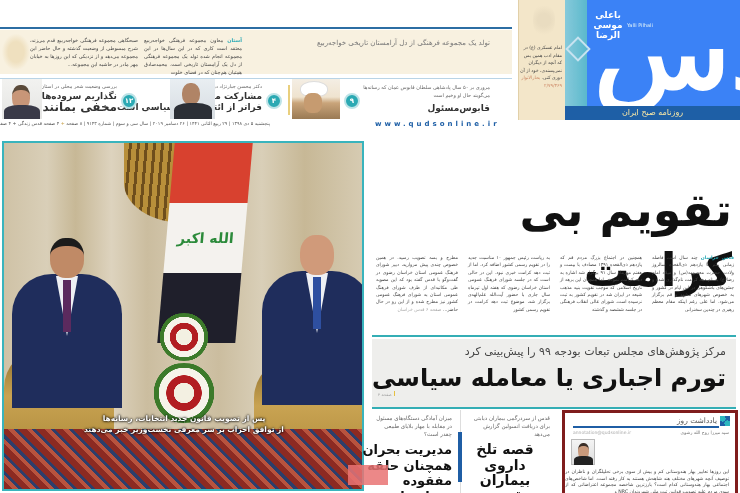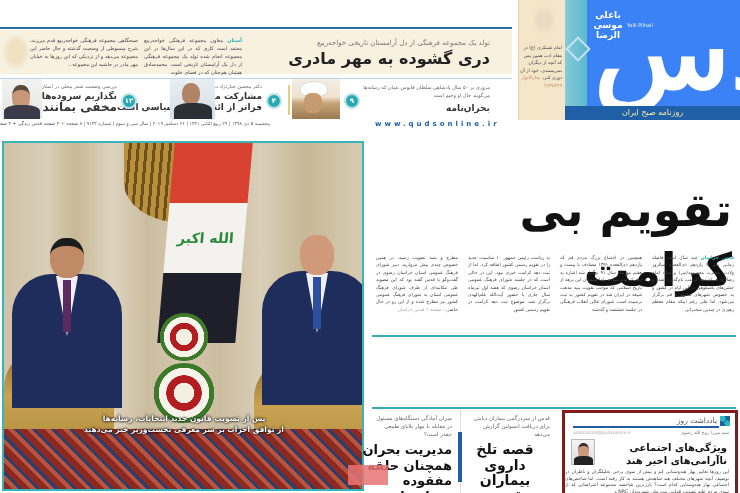--- a/index.html
+++ b/index.html
@@ -125,30 +125,29 @@
     <div class="qtext">
       <span>امام عسکری (ع) در مقام ادب همین بس که آنچه از دیگران نمی‌پسندی، خود از آن دوری کنی.</span>
       <span class="qref">بحارالانوار ۲/۷۹/۳۶۹</span>
     </div>
   </div>
 
   <div class="toprule"></div>
   <div class="topbox">
     <div class="diamond"></div>
     <div class="t1">تولد یک مجموعه فرهنگی از دل آرامستان تاریخی خواجه‌ربیع</div>
-    <div class="h1">دری گشوده به مهر مادری</div>
     <div class="p1"><span class="tag">آستان</span> <span>معاون مجموعه فرهنگی خواجه‌ربیع معتقد است کاری که در این سال‌ها در این مجموعه انجام شده تولد یک مجموعه فرهنگی از دل یک آرامستان تاریخی است. محمدصادق همتیان هم‌چنان که در فضای خلوت</span></div>
     <div class="p2">صبحگاهی مجموعه فرهنگی خواجه‌ربیع قدم می‌زند، شرح مبسوطی از وضعیت گذشته و حال حاضر این مجموعه می‌دهد و از نزدیکی که این روزها به خیابان مهر مادر در حاشیه این مجموعه...</div>
   </div>
 
   <div class="teasers">
     <div class="teaser" style="right:20px;width:160px">
       <div class="badge" style="right:132px;top:14px">۹</div>
       <div class="kick" style="right:2px;width:128px;white-space:normal;line-height:8px">مروری بر ۵۰ سال پادشاهی سلطان قابوس عمان که رسانه‌ها می‌گویند حال او وخیم است</div>
-      <div class="head" style="right:2px;top:24px">بحران‌نامه</div>
+      <div class="head" style="right:2px;top:24px">قابوس‌مسئول</div>
     </div>
     <div class="photo ph-sultan" style="left:292px;width:48px"></div>
     <div class="vsep" style="left:288px"></div>
 
     <div class="teaser" style="right:230px;width:120px">
       <div class="badge" style="right:0;top:14px">۴</div>
       <div class="kick" style="right:20px">دکتر محسن جبارنژاد در گفت‌وگو با قدس:</div>
       <div class="head" style="right:20px;top:12px">مشارکت مردمی</div>
       <div class="head" style="right:20px;top:23px">فراتر از ائتلاف‌های سیاسی است</div>
     </div>
@@ -206,37 +205,41 @@
   <div class="lead-head">تقویم بی کرامت</div>
 
   <div class="leadcols">
     <div class="col" style="right:0"><span class="tag">قدس خراسان</span> <span>چند سال است فاصله زمانی یکم تا یازدهم ذی‌القعده سالروز ولادت حضرت معصومه(س) و میلاد امام رضا(ع) به نام دهه کرامت نام‌گذاری شده و جشن‌های باشکوهی در این ایام در کشور و به خصوص شهرهای مشهد و قم برگزار می‌شود. اما علی رغم اینکه مقام معظم رهبری در چندین سخنرانی</span></div>
     <div class="col" style="right:92px">همچنین در اجتماع بزرگ مردم قم که یازدهم ذی‌القعده ۱۳۹۱ مصادف با بیست و هفتم مهرماه سال ۹۱ برگزار شد اشاره به دهه کرامت نمودند. اما همچنان این برهه از تاریخ اسلامی که موجب تقویت بنیه مذهب شیعه در ایران شد در تقویم کشور به ثبت نرسیده است. شورای عالی انقلاب فرهنگی در جلسه ششصد و گذشته</div>
     <div class="col" style="right:184px">به ریاست رئیس جمهور ۱۰ مناسبت جدید را در تقویم رسمی کشور اضافه کرد. اما از ثبت دهه کرامت خبری نبود. این در حالی است که در جلسه شورای فرهنگ عمومی استان خراسان رضوی که هفته اول تیرماه سال جاری با حضور آیت‌الله علم‌الهدی برگزار شد، موضوع ثبت دهه کرامت در تقویم رسمی کشور</div>
     <div class="col" style="right:276px"><span>مطرح و بسه تصویب رسید. در همین خصوص چندی پیش مروارید، دبیر شورای فرهنگ عمومی استان خراسان رضوی در گفت‌وگو با قدس گفته بود که این مصوبه طی مکاتبه‌ای از طرف شورای فرهنگ عمومی استان به شورای فرهنگ عمومی کشور نیز مطرح شده و از این رو در حال حاضر...</span> <span style="color:#aaa">صفحه ۶ قدس خراسان</span></div>
   </div>
 
   <div class="tealrule"></div>
+  <div class="graybox">
+    <div class="k">مرکز پژوهش‌های مجلس تبعات بودجه ۹۹ را پیش‌بینی کرد</div>
+    <div class="h">تورم اجباری یا معامله سیاسی</div>
+    <div class="ref">صفحه ۲</div>
+  </div>
   <div class="tealrule2"></div>
 
   <div class="box-med">
     <div class="k">قدس از سردرگمی بیماران دیابتی برای دریافت انسولین گزارش می‌دهد</div>
     <div class="h">قصه تلخ داروی بیماران قندی</div>
   </div>
   <div class="bluebar"></div>
   <div class="box-mgmt">
     <div class="k">میزان آمادگی دستگاه‌های مسئول در مقابله با مهار بلایای طبیعی چقدر است؟</div>
     <div class="h">مدیریت بحران همچنان حلقه مفقوده بحران‌ها</div>
   </div>
   <div class="redtab"></div>
 
   <div class="note">
     <div class="nicon"></div>
     <div class="nt">یادداشت روز</div>
     <div class="nrule"></div>
     <div class="auth">سید میرزا روح الله رشوی</div>
     <div class="mail">annotation@qudsonline.ir</div>
-    <div class="nh">ویژگی‌های اجتماعی ناآرامی‌های اخیر هند</div>
     <div class="nph"></div>
     <div class="nb">این روزها تعابیر بهار هندوستانی کم و بیش از سوی برخی تحلیلگران و ناظران در توصیف آنچه شهرهای مختلف هند شاهدش هستند به کار رفته است. اما شاخص‌های اجتماعی بهار هندوستانی کدام است؟ بارزترین شاخصه مجموعه اعتراضاتی که از سوی مردم علیه تصویب قوانین ثبت ملی شهروندان NRC و</div>
   </div>
 
 </div>
 
 </body></html>

